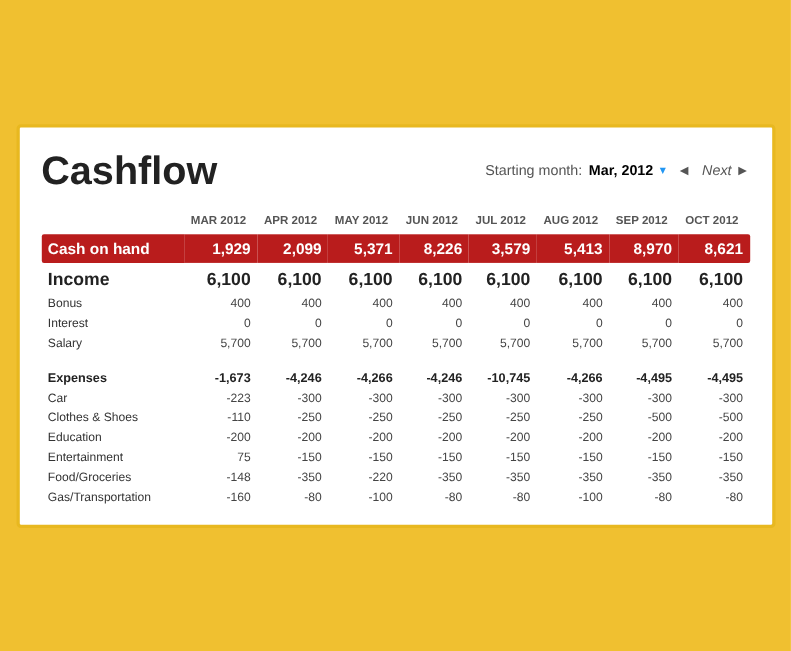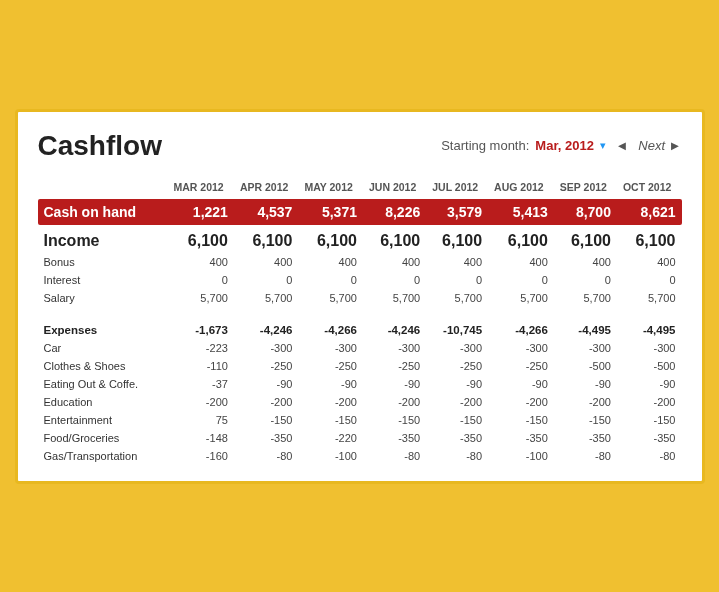--- a/index.html
+++ b/index.html
@@ -18,35 +18,35 @@
       width: 690px;
       padding: 18px 20px 16px 20px;
       overflow: hidden;
     }
     .header-row {
       display: flex;
       align-items: center;
       margin-bottom: 16px;
     }
     .page-title {
-      font-size: 28px;
+      font-size: 36px;
       font-weight: bold;
       color: #222;
       flex: 1;
     }
     .starting-month-area {
       display: flex;
       align-items: center;
       gap: 6px;
       font-size: 13px;
       color: #555;
     }
     .starting-month-label { color: #555; }
     .starting-month-value {
-      color: #b91c1c;
+      color: #000000;
       font-weight: bold;
     }
     .month-dropdown-icon {
       color: #2196F3;
       font-size: 11px;
       cursor: pointer;
     }
     .nav-arrow {
       font-size: 13px;
       color: #555;
@@ -144,27 +144,27 @@
         <th>JUL 2012</th>
         <th>AUG 2012</th>
         <th>SEP 2012</th>
         <th>OCT 2012</th>
       </tr>
     </thead>
     <tbody>
 
       <tr class="cash-on-hand-row">
         <td>Cash on hand</td>
-        <td>1,221</td>
-        <td>4,537</td>
+        <td>1,929</td>
+        <td>2,099</td>
         <td>5,371</td>
         <td>8,226</td>
         <td>3,579</td>
         <td>5,413</td>
-        <td>8,700</td>
+        <td>8,970</td>
         <td>8,621</td>
       </tr>
 
       <tr class="section-header">
         <td>Income</td>
         <td>6,100</td>
         <td>6,100</td>
         <td>6,100</td>
         <td>6,100</td>
         <td>6,100</td>
@@ -243,31 +243,20 @@
         <td>-110</td>
         <td>-250</td>
         <td>-250</td>
         <td>-250</td>
         <td>-250</td>
         <td>-250</td>
         <td>-500</td>
         <td>-500</td>
       </tr>
 
-      <tr class="data-row">
-        <td>Eating Out &amp; Coffe.</td>
-        <td>-37</td>
-        <td>-90</td>
-        <td>-90</td>
-        <td>-90</td>
-        <td>-90</td>
-        <td>-90</td>
-        <td>-90</td>
-        <td>-90</td>
-      </tr>
 
       <tr class="data-row">
         <td>Education</td>
         <td>-200</td>
         <td>-200</td>
         <td>-200</td>
         <td>-200</td>
         <td>-200</td>
         <td>-200</td>
         <td>-200</td>

